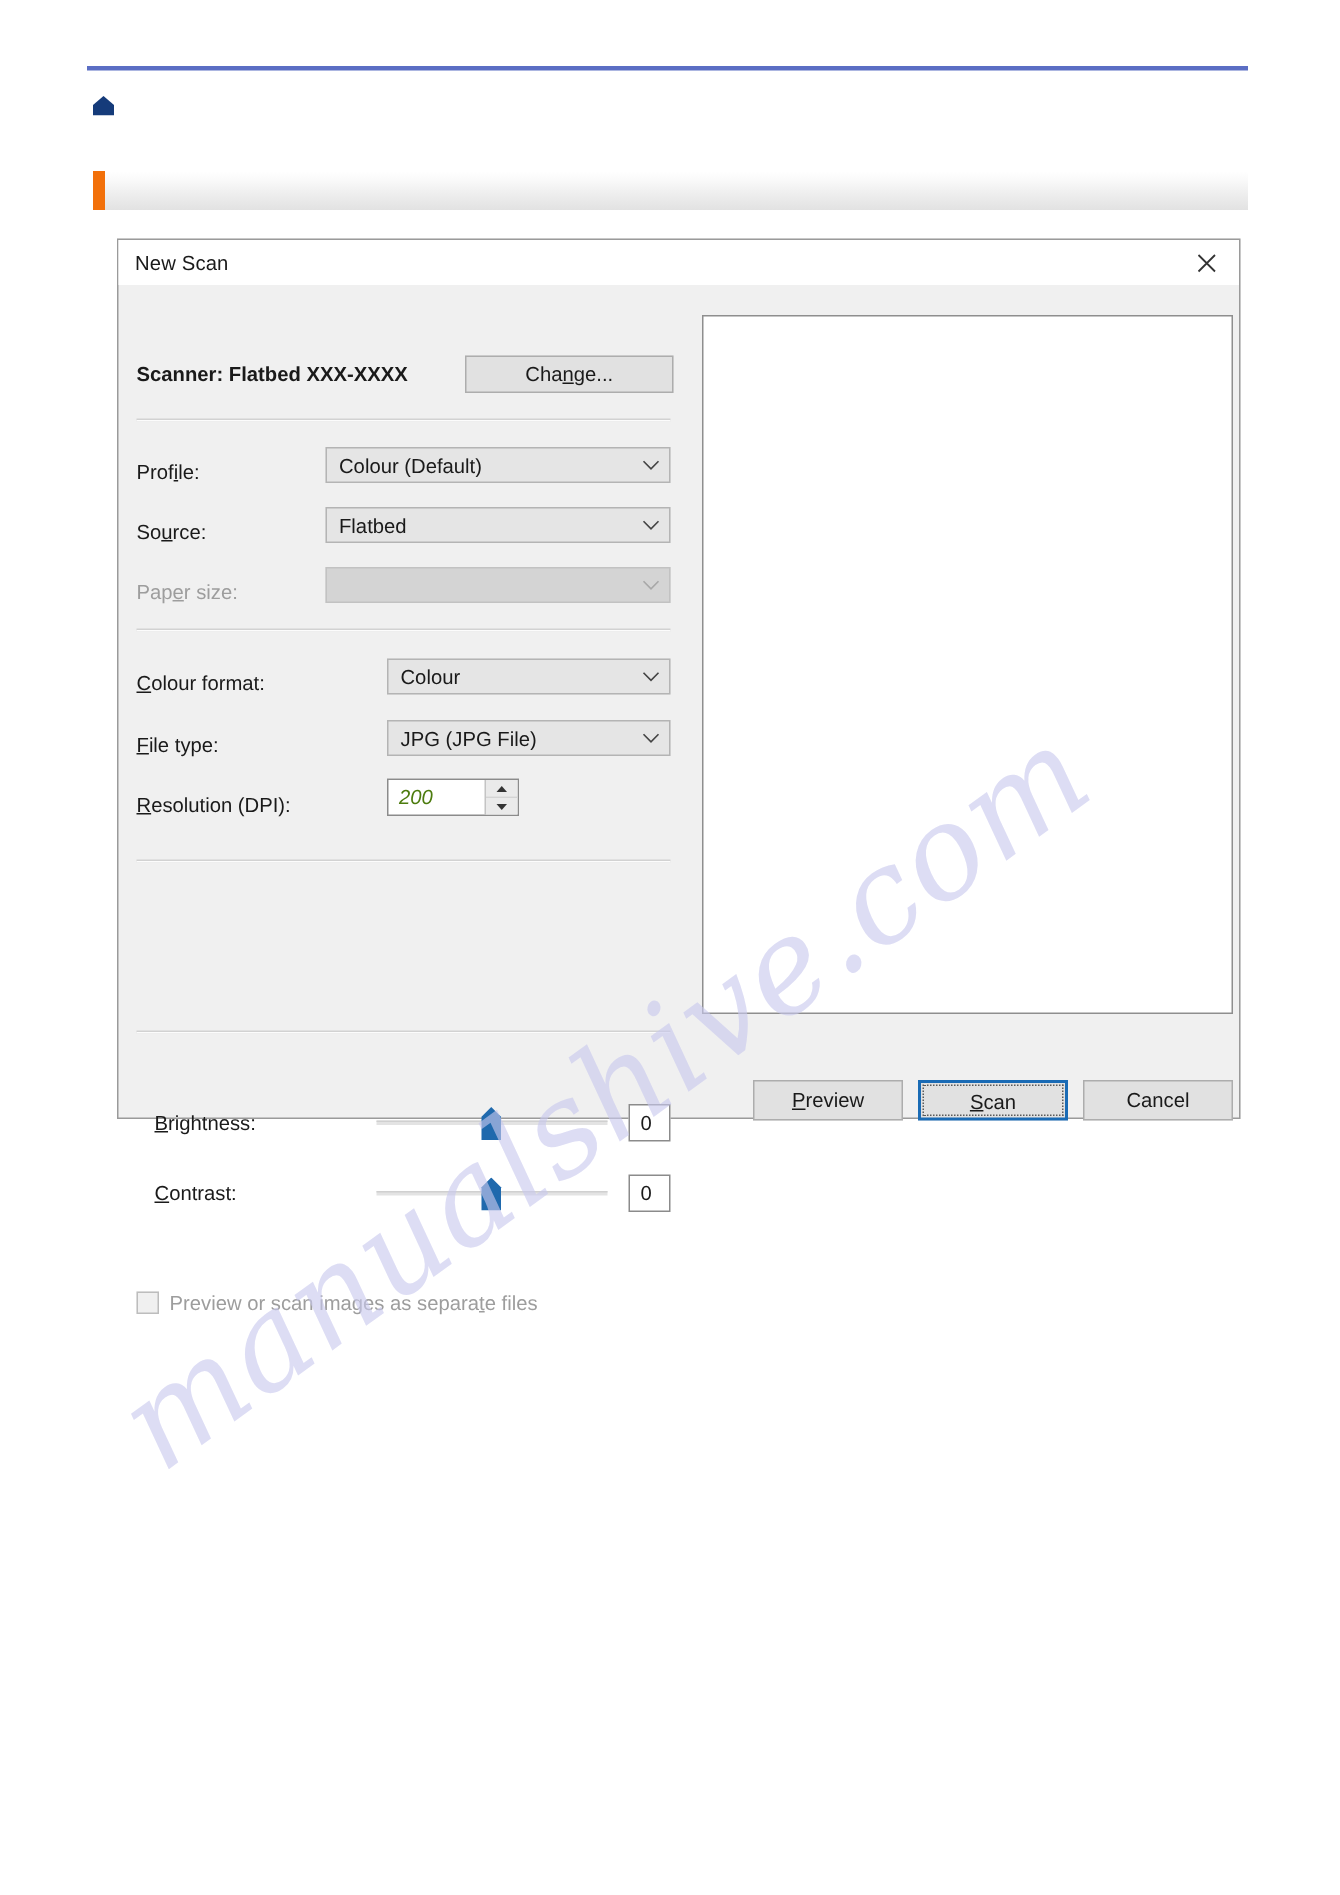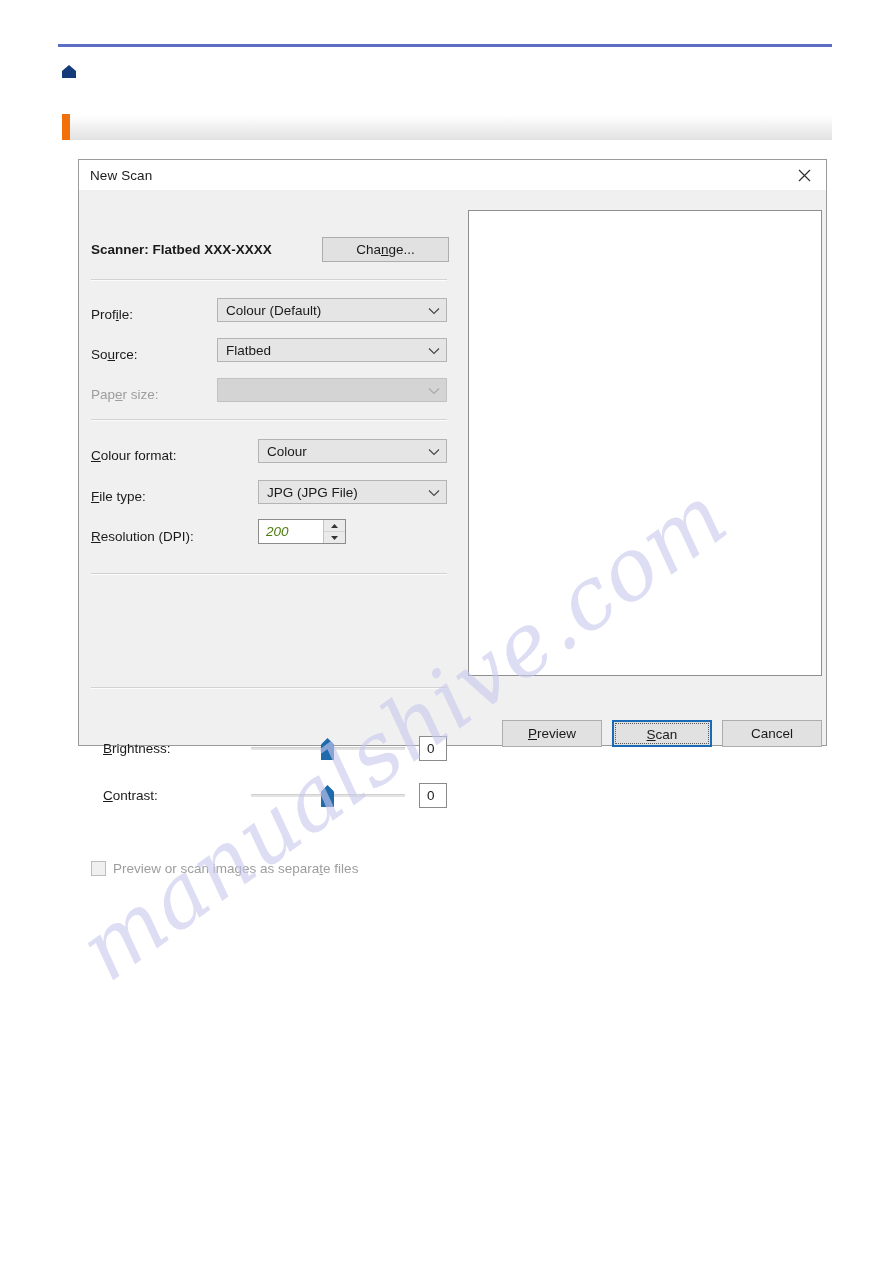--- a/index.html
+++ b/index.html
@@ -131,21 +131,21 @@
     left: 12px; top: 47px;
     width: 358px;
   }
   #scanner-label {
     font-size: 13.5px;
     color: #1a1a1a;
     font-weight: 700;
     flex: 1 1 auto;
   }
   #change-button {
-    width: 127px;
+    width: 139px;
     height: 25px;
     background: #e1e1e1;
     border: 1px solid #adadad;
     font-size: 13.5px;
     color: #1a1a1a;
     font-family: "Liberation Sans", sans-serif;
     cursor: default;
     box-sizing: border-box;
     padding: 0;
     line-height: 23px;

